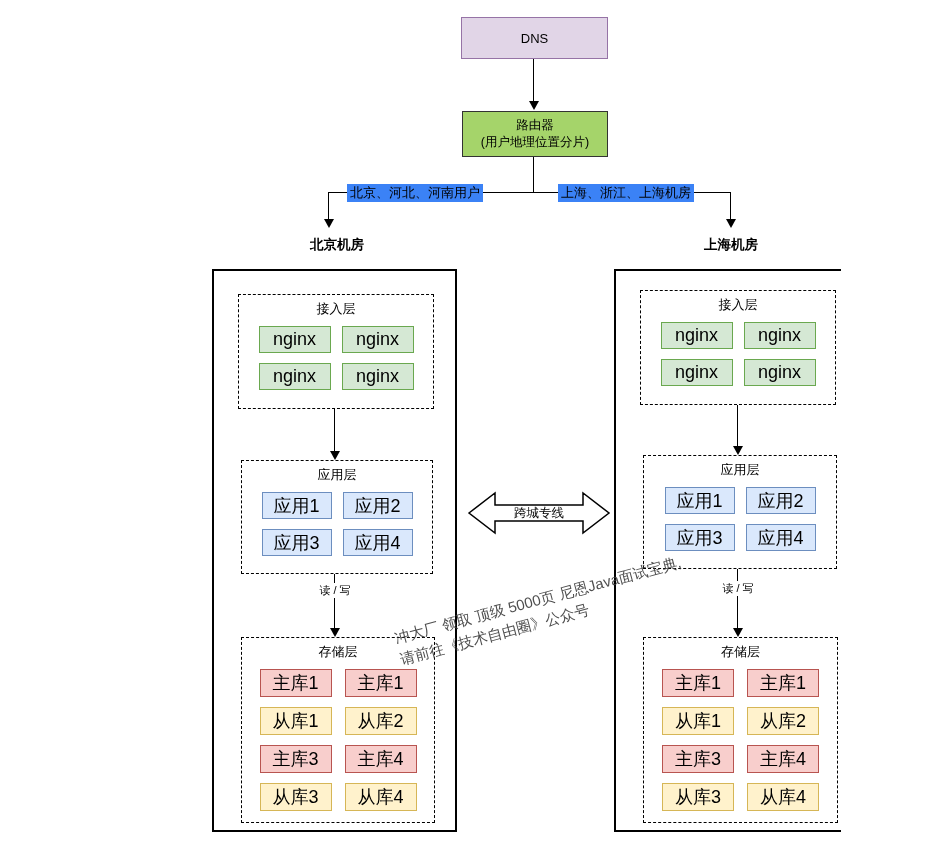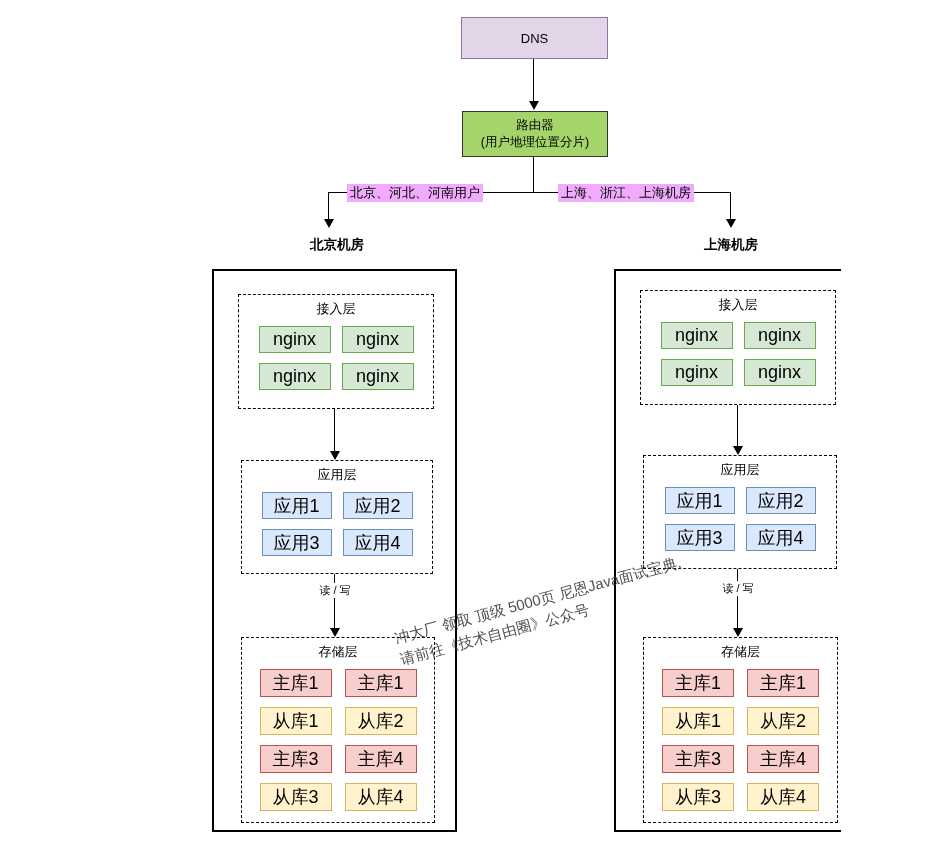--- a/index.html
+++ b/index.html
@@ -4,21 +4,21 @@
 <style>
   html,body{margin:0;padding:0;background:#fff;}
   .stage{position:relative;width:797px;height:848px;background:#ffffff;overflow:hidden;
          font-family:Liberation Sans, sans-serif;color:#000;margin-left:44px;}
   .cbox{position:absolute;box-sizing:border-box;display:flex;align-items:center;justify-content:center;text-align:center;}
   .vline{position:absolute;width:0;border-left:1.5px solid #000;}
   .hline{position:absolute;height:0;border-top:1.5px solid #000;}
   .tri-down{position:absolute;width:0;height:0;border-left:5px solid transparent;border-right:5px solid transparent;border-top:9px solid #000;}
   .dns{background:#e1d5e7;border:1.5px solid #9673a6;font-size:13px;}
   .router{background:#a5d46a;border:1.5px solid #333;font-size:12.5px;line-height:1.35;flex-direction:column;}
-  .branch-label{position:absolute;background:#f0abfc;padding:0 3px;font-size:13px;white-space:nowrap;}
+  .branch-label{position:absolute;background:#3b82f6;padding:0 3px;font-size:13px;white-space:nowrap;}
   .dc-title{position:absolute;width:90px;text-align:center;font-weight:bold;font-size:13.5px;}
   .dcbox{position:absolute;box-sizing:border-box;border:2px solid #000;background:#fff;}
   .layer{position:absolute;box-sizing:border-box;border:1.6px dashed #000;background:#fff;}
   .layer-title{text-align:center;font-size:13px;margin-top:5px;}
   .grid2{display:grid;grid-template-columns:repeat(2,72px);justify-content:center;gap:10px 11px;margin-top:8px;}
   .grid2 .node{width:72px;}
   .node{height:27px;display:flex;align-items:center;justify-content:center;font-size:18px;box-sizing:border-box;}
   .node.nginx{background:#d5e8d4;border:1.5px solid #6aa84f;}
   .node.app{background:#dae8fc;border:1.5px solid #6c8ebf;width:70px;}
   .node.master{background:#f8cecc;border:1.5px solid #b85450;height:28px;}
@@ -140,20 +140,26 @@
         <div class="node slave">从库1</div>
         <div class="node slave">从库2</div>
         <div class="node master">主库3</div>
         <div class="node master">主库4</div>
         <div class="node slave">从库3</div>
         <div class="node slave">从库4</div>
       </div>
     </div>
   </div>
 
+  <div class="biglink" style="left:423px;top:481px;width:144px;height:64px;">
+    <svg width="144" height="64" viewBox="0 0 144 64">
+      <polygon points="2,32 28,12 28,24 116,24 116,12 142,32 116,52 116,40 28,40 28,52" fill="#ffffff" stroke="#000000" stroke-width="1.5" stroke-linejoin="miter"></polygon>
+    </svg>
+    <span class="lbl">跨城专线</span>
+  </div>
 
 
   <div class="watermark">
     <div>冲大厂  领取 顶级  5000页 尼恩Java面试宝典,</div>
     <div>请前往《技术自由圈》公众号</div>
   </div>
 
 </div>
 
 </body></html>

